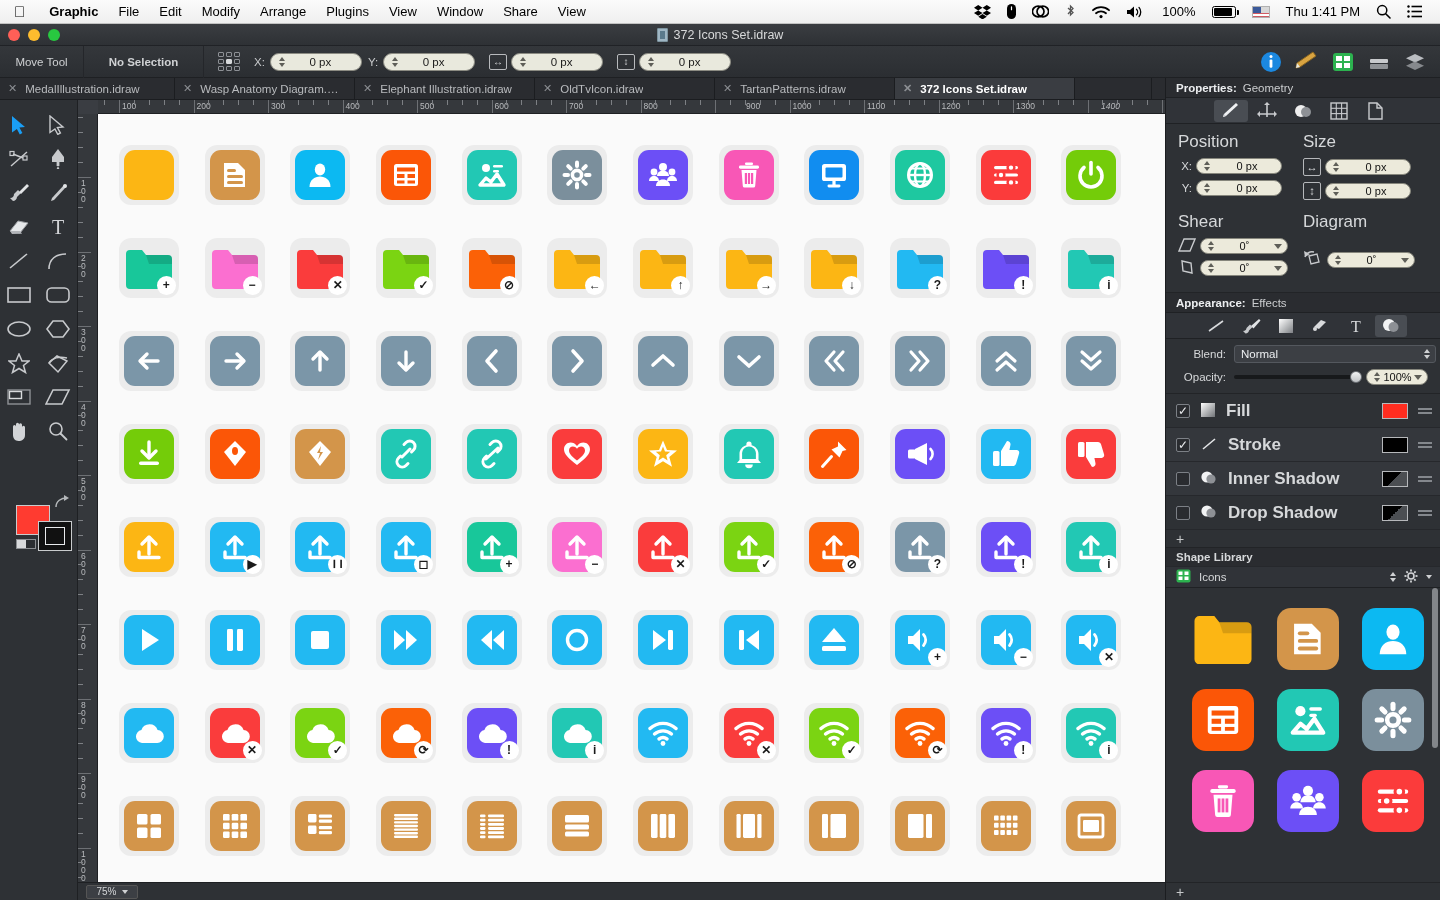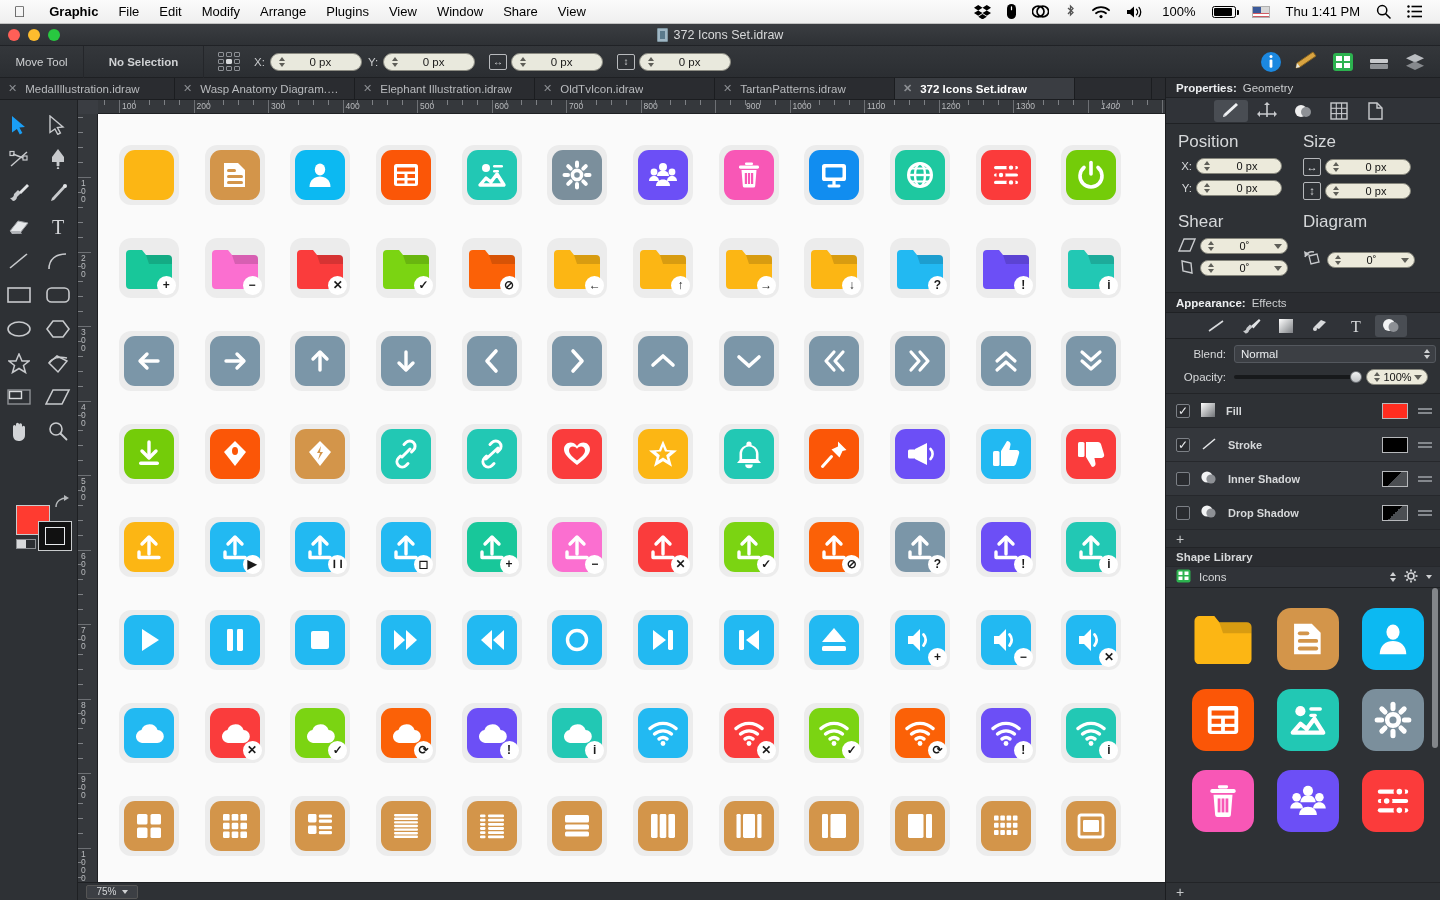--- a/index.html
+++ b/index.html
@@ -180,21 +180,21 @@
   .sliderrow .lab{width:48px;text-align:right;}
   .track { flex:1; height:4px; border-radius:2px; background:#17191b; position:relative; }
   .knob { position:absolute; right:-4px; top:-4px; width:12px;height:12px;border-radius:50%;
      background:linear-gradient(#f2f3f4,#bfc2c5); border:1px solid #6c7075;}
   .opacity-pill { width:62px; }
   .efflist { border-top:1px solid #222427; }
   .effrow { height:34px; display:flex; align-items:center; padding:0 8px 0 10px; gap:10px; border-bottom:1px solid #26282c;}
   .effrow.alt { background:#34373c; }
   .cb { width:14px;height:14px;border:1px solid #7c8086; border-radius:2px; background:#2a2c30;
      display:flex;align-items:center;justify-content:center;font-size:12px;color:#e9ebed;line-height:1;}
-  .eff-name { flex:1; font-weight:bold; color:#d6d8da; font-size:11px; }
+  .eff-name { flex:1; font-weight:bold; color:#d6d8da; font-size:17px; }
   .swatch { width:26px;height:16px;border:1px solid #b6b8bb; }
   .hamb { width:14px; display:flex;flex-direction:column;gap:2px;}
   .hamb i { height:2px; background:#84888d; }
   .addrow { height:18px; display:flex; align-items:center; padding-left:10px; color:#c7c9cb; font-size:14px; border-bottom:1px solid #222427;}
   .shlib-title { height:18px; display:flex;align-items:center;padding-left:10px;font-weight:bold;font-size:11.5px;background:#2a2c30;}
   .shlib-bar { height:22px; display:flex;align-items:center;gap:8px;padding:0 8px 0 10px;background:#303338;border-top:1px solid #26282c;border-bottom:1px solid #1f2124;}
   .shlib-grid { padding:10px 0 0 14px; display:grid; grid-template-columns: repeat(3, 85px); row-gap:0px; }
   .shcell { width:85px;height:81px; display:flex;align-items:center;justify-content:center;}
   .shsq { width:62px;height:62px;border-radius:14px;display:flex;align-items:center;justify-content:center;}
   .lib-scroll { position:absolute; right:2px; top:0; width:6px; height:160px; border-radius:3px; background:#83868a; }

